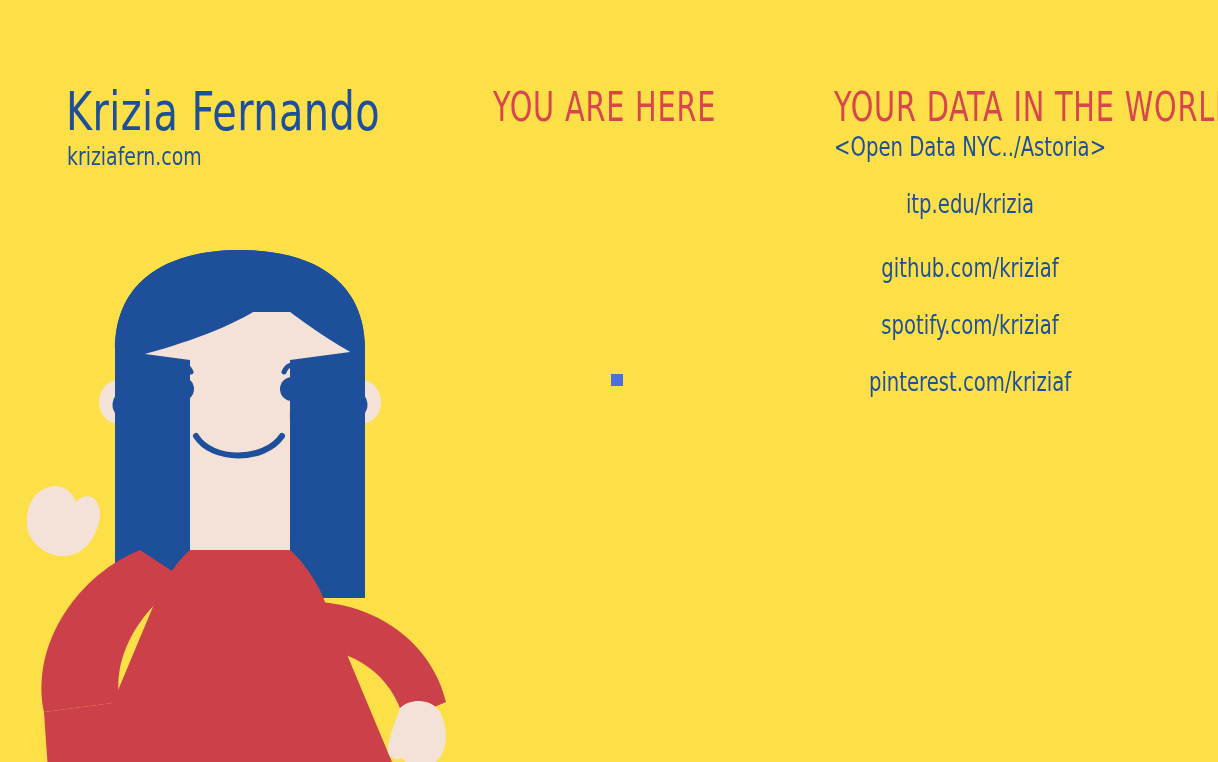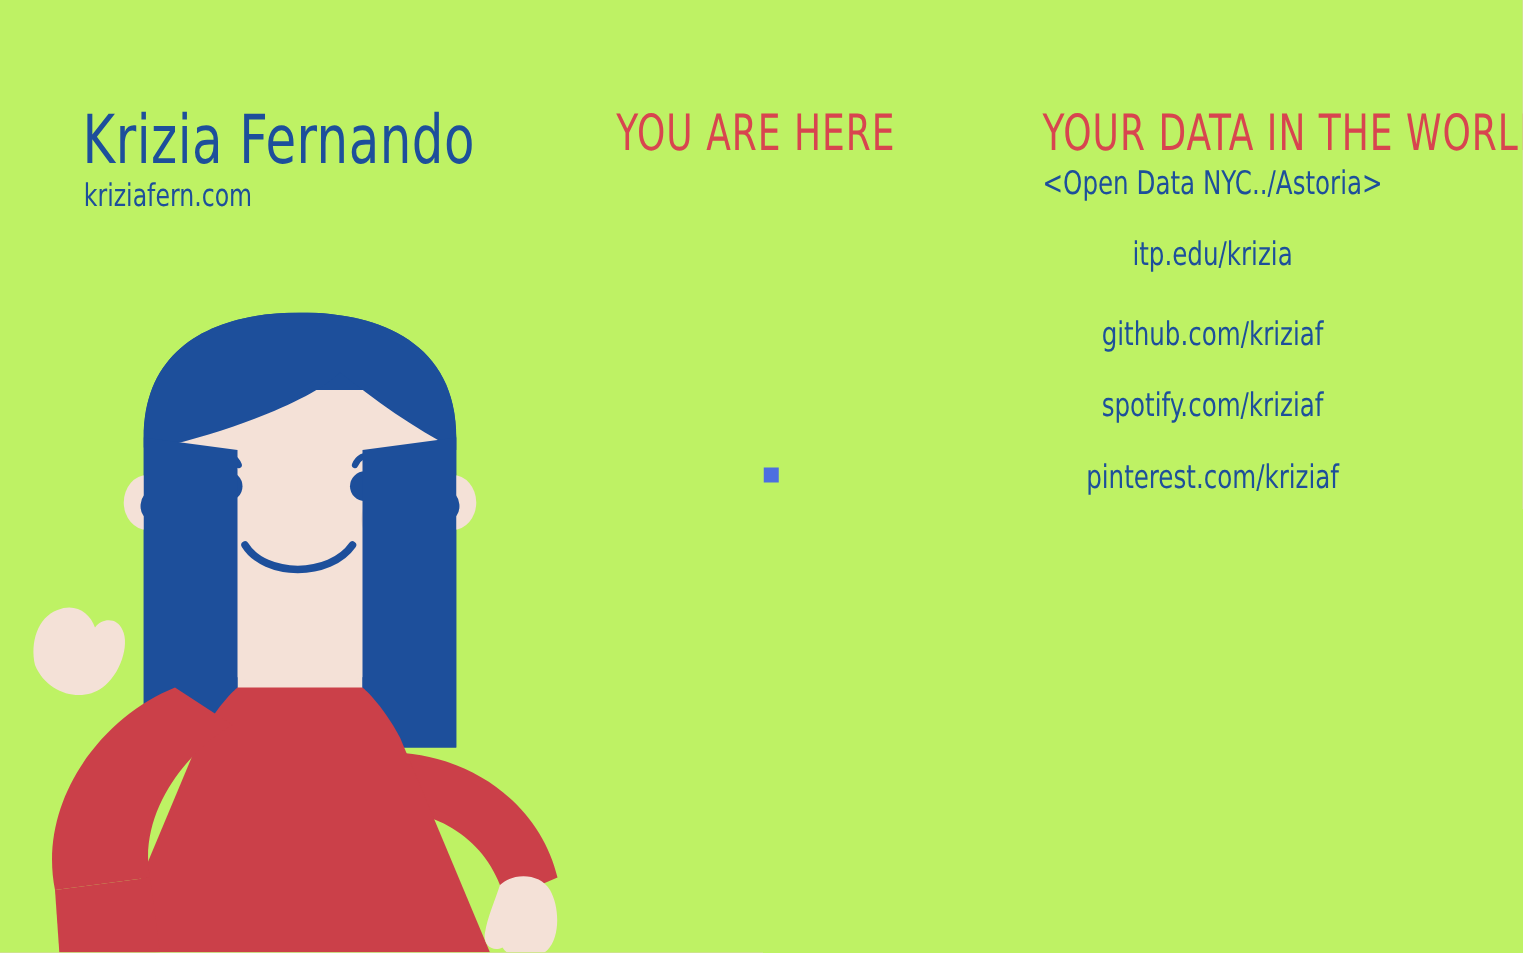--- a/index.html
+++ b/index.html
@@ -14,21 +14,21 @@
     overflow: hidden;
     background: #e5cec7;
     font-family: "Liberation Sans", sans-serif;
     position: relative;
   }
 
   #page {
     position: relative;
     width: 1218px;
     height: 762px;
-    background: #bef264;
+    background: #fde047;
     overflow: hidden;
   }
 
   
   .name-title {
     position: absolute;
     left: 66px;
     top: 46px;
     font-family: "DejaVu Sans Condensed", "Liberation Sans Narrow", "Liberation Sans", sans-serif;
     font-size: 54px;

